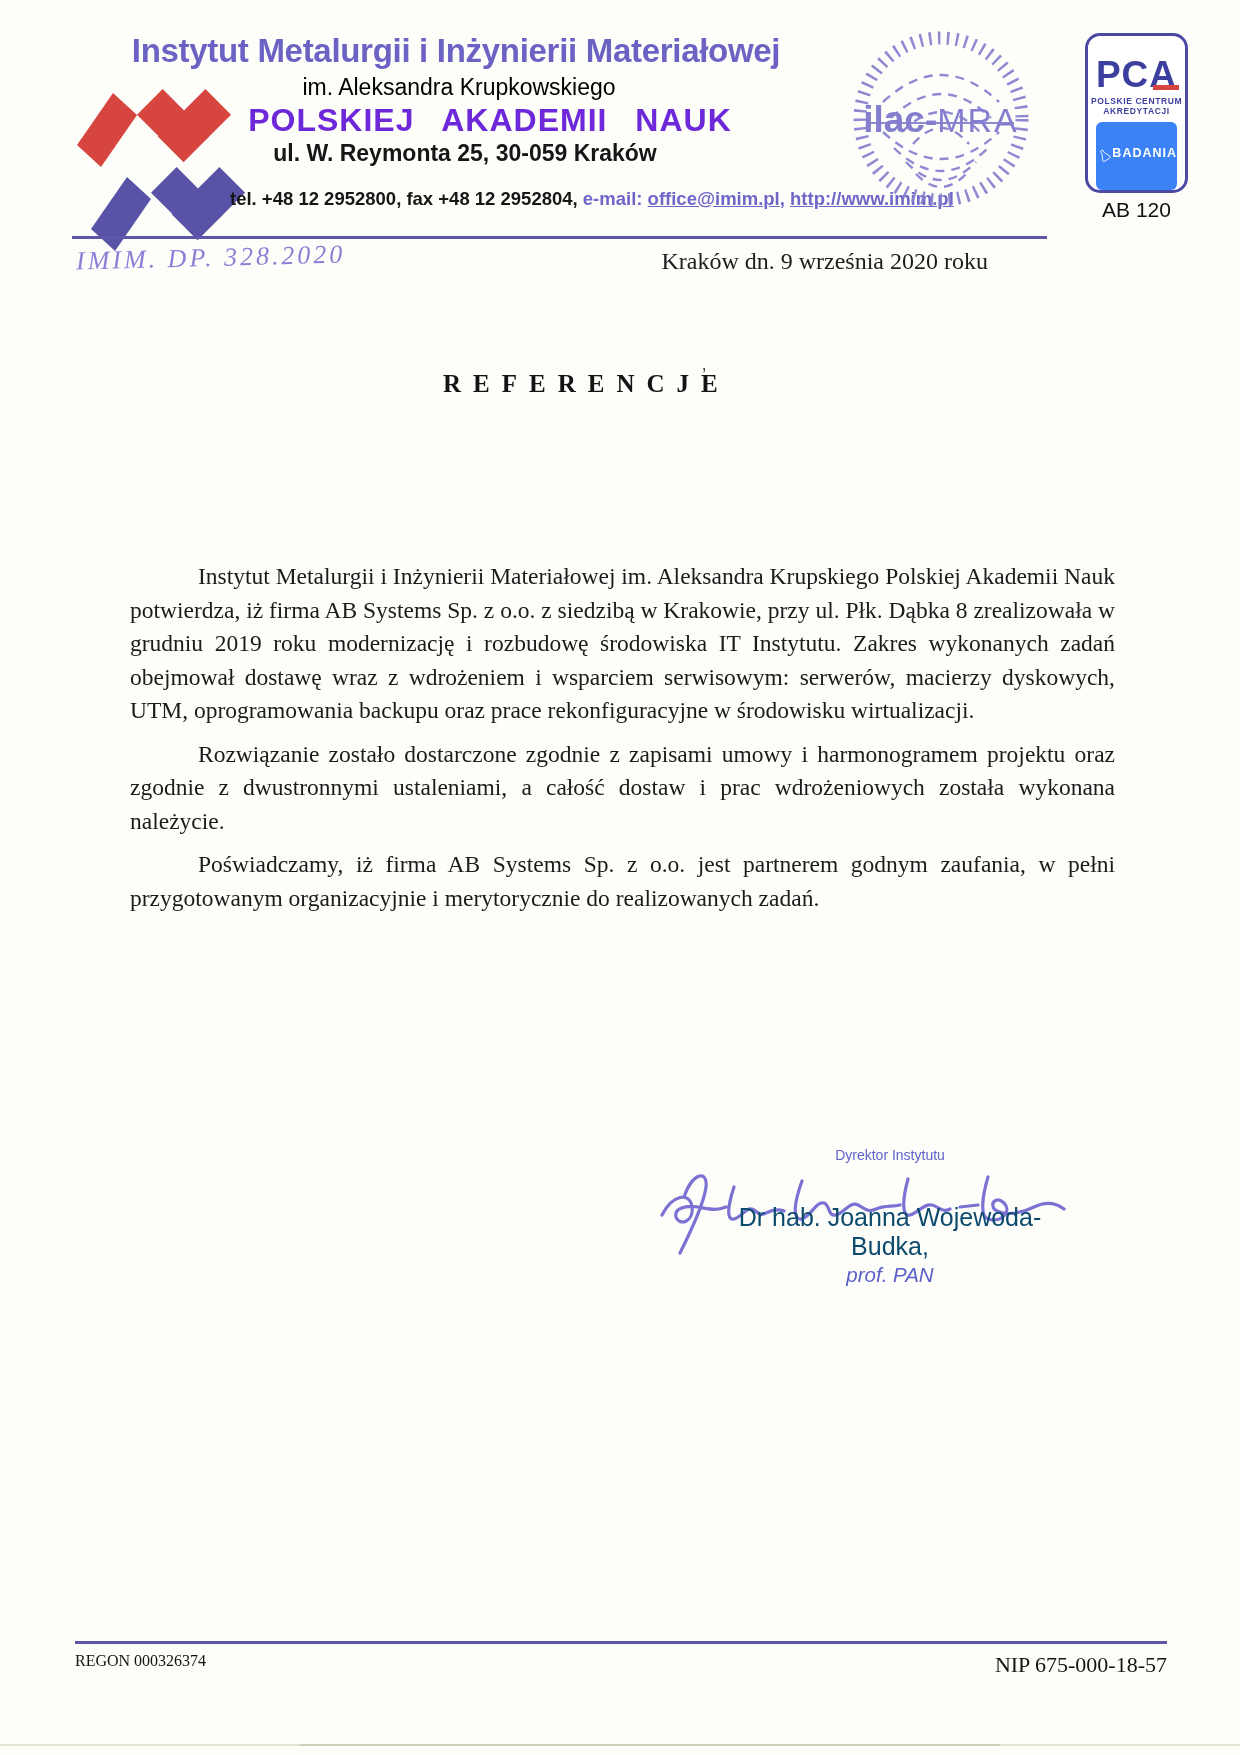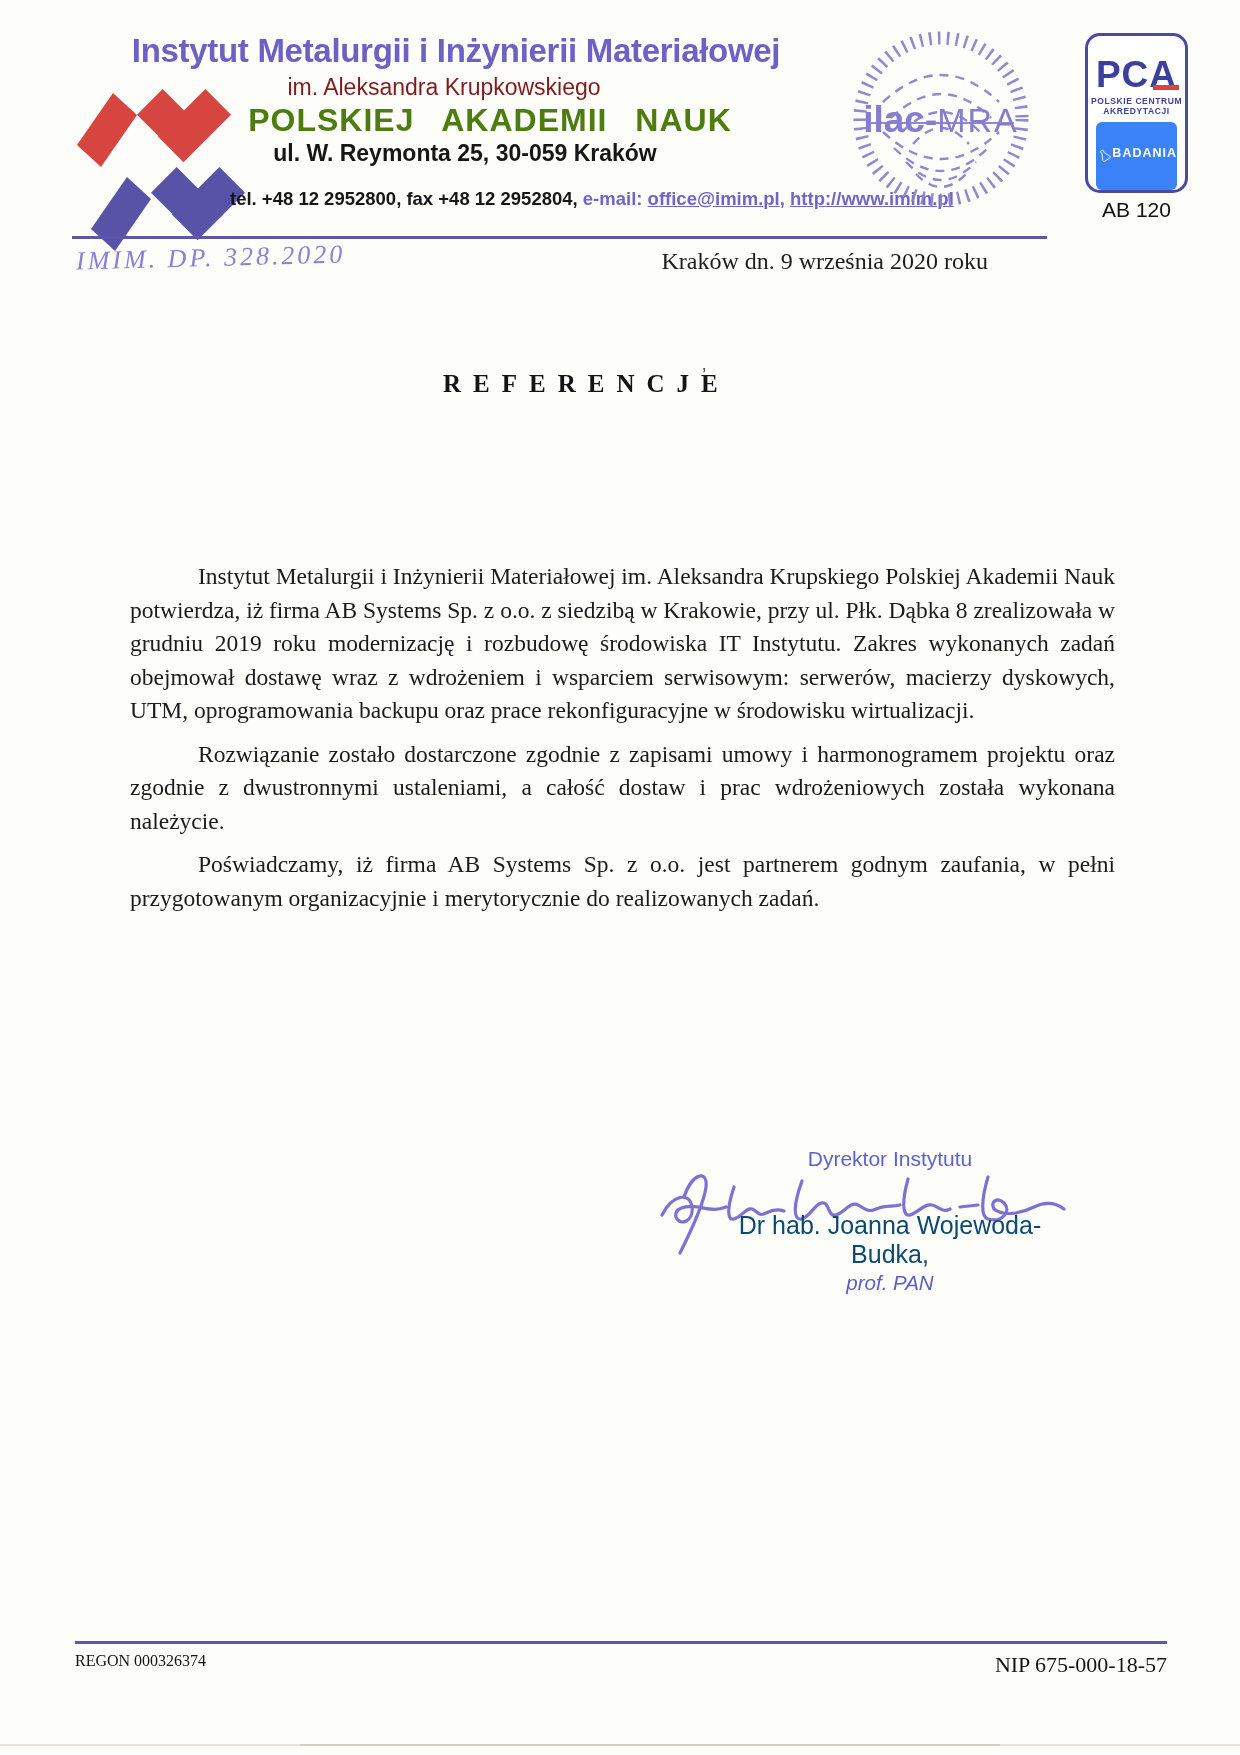--- a/index.html
+++ b/index.html
@@ -4,22 +4,22 @@
 <style>
   html,body{margin:0;padding:0;background:#e9e9e9;}
   .page{
     position:relative;width:1240px;height:1755px;margin:0 auto;
     background:#fdfdfa;overflow:hidden;
     font-family:"Liberation Sans",sans-serif;color:#1f1f1f;
   }
   
   .hline{position:absolute;white-space:nowrap;transform:translateX(-50%);}
   .inst-name{left:456px;top:32px;font-size:33px;font-weight:bold;color:#6b62c3;letter-spacing:-0.3px;}
-  .patron{left:444px;top:74px;font-size:23px;color:#7f1d1d;}
-  .academy{left:490px;top:102px;font-size:32px;font-weight:bold;color:#4d7c0f;word-spacing:18px;letter-spacing:1px;text-align:center;}
+  .patron{left:459px;top:74px;font-size:23px;color:#000000;}
+  .academy{left:490px;top:102px;font-size:32px;font-weight:bold;color:#6d28d9;word-spacing:18px;letter-spacing:1px;text-align:center;}
   .address{left:465px;top:140px;font-size:23px;font-weight:bold;color:#161616;}
   .contact{position:absolute;left:230px;top:188px;font-size:18.5px;font-weight:bold;white-space:nowrap;color:#161616;}
   .contact .purple{color:#6f66c8;font-weight:bold;}
   .contact .link{color:#6f66c8;text-decoration:underline;font-weight:bold;}
   .logo{position:absolute;left:75px;top:83px;width:175px;height:175px;}
   .stamp{position:absolute;left:850px;top:28px;width:182px;height:182px;opacity:0.92;}
   .pca{position:absolute;left:1085px;top:33px;width:103px;height:160px;
        border:3px solid #4a4aa5;border-radius:15px;background:#fff;
        display:flex;flex-direction:column;align-items:center;box-sizing:border-box;padding-top:21px;}
   .pca-acronym{font-size:37px;font-weight:bold;color:#3d3f9e;letter-spacing:1px;line-height:36px;position:relative;}
@@ -36,21 +36,21 @@
   
   .date-line{position:absolute;right:252px;top:248px;font-family:"Liberation Serif",serif;font-size:24px;color:#1d1d1d;}
   .doc-title{position:absolute;left:443px;top:370px;font-family:"Liberation Serif",serif;
              font-weight:bold;font-size:25px;letter-spacing:12px;color:#141414;}
   .title-artifact{position:absolute;left:702px;top:364px;font-size:19px;color:#4a4a4a;}
   .body-text{position:absolute;left:130px;top:560px;width:985px;}
   .body-text p{margin:0 0 10px 0;font-family:"Liberation Serif",serif;font-size:23.5px;
                line-height:33.5px;text-align:justify;text-indent:68px;color:#1b1b1b;}
   
   .sig-block{position:absolute;left:700px;top:1147px;width:380px;text-align:center;color:#5f63c9;}
-  .sig-role{font-size:21px;color:#5f63c9;}
+  .sig-role{font-size:14px;color:#5f63c9;}
   .sig-svg{position:absolute;left:-50px;top:14px;width:440px;height:98px;}
   .sig-name{margin-top:40px;font-size:25px;color:#0c4a6e;position:relative;}
   .sig-prof{font-size:20.5px;font-style:italic;color:#5a60c7;margin-top:2px;}
   
   .footer-rule{position:absolute;left:75px;top:1641px;width:1092px;height:3px;background:#5e57a9;}
   .footer-regon{position:absolute;left:75px;top:1652px;font-family:"Liberation Serif",serif;font-size:16px;color:#141414;}
   .footer-nip{position:absolute;right:73px;top:1652px;font-family:"Liberation Serif",serif;font-size:22px;color:#141414;}
   .scan-line{position:absolute;left:0;top:1744px;width:1240px;height:2px;background:#e6e3d5;}
   .scan-line-dark{position:absolute;left:300px;top:1744px;width:700px;height:2px;background:#d2cfbf;}
 </style>

